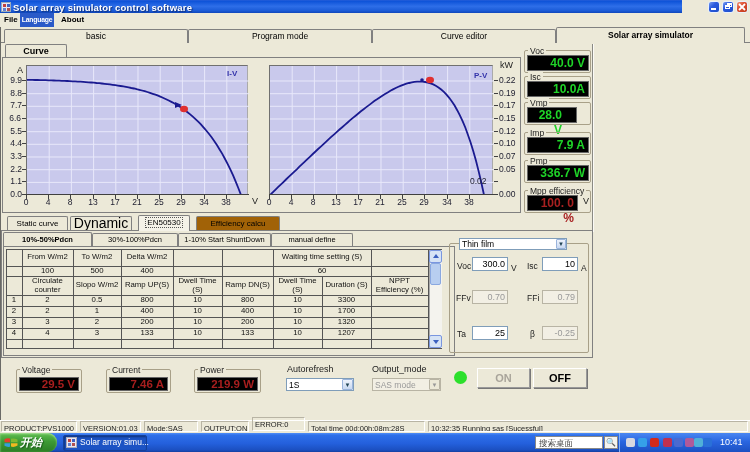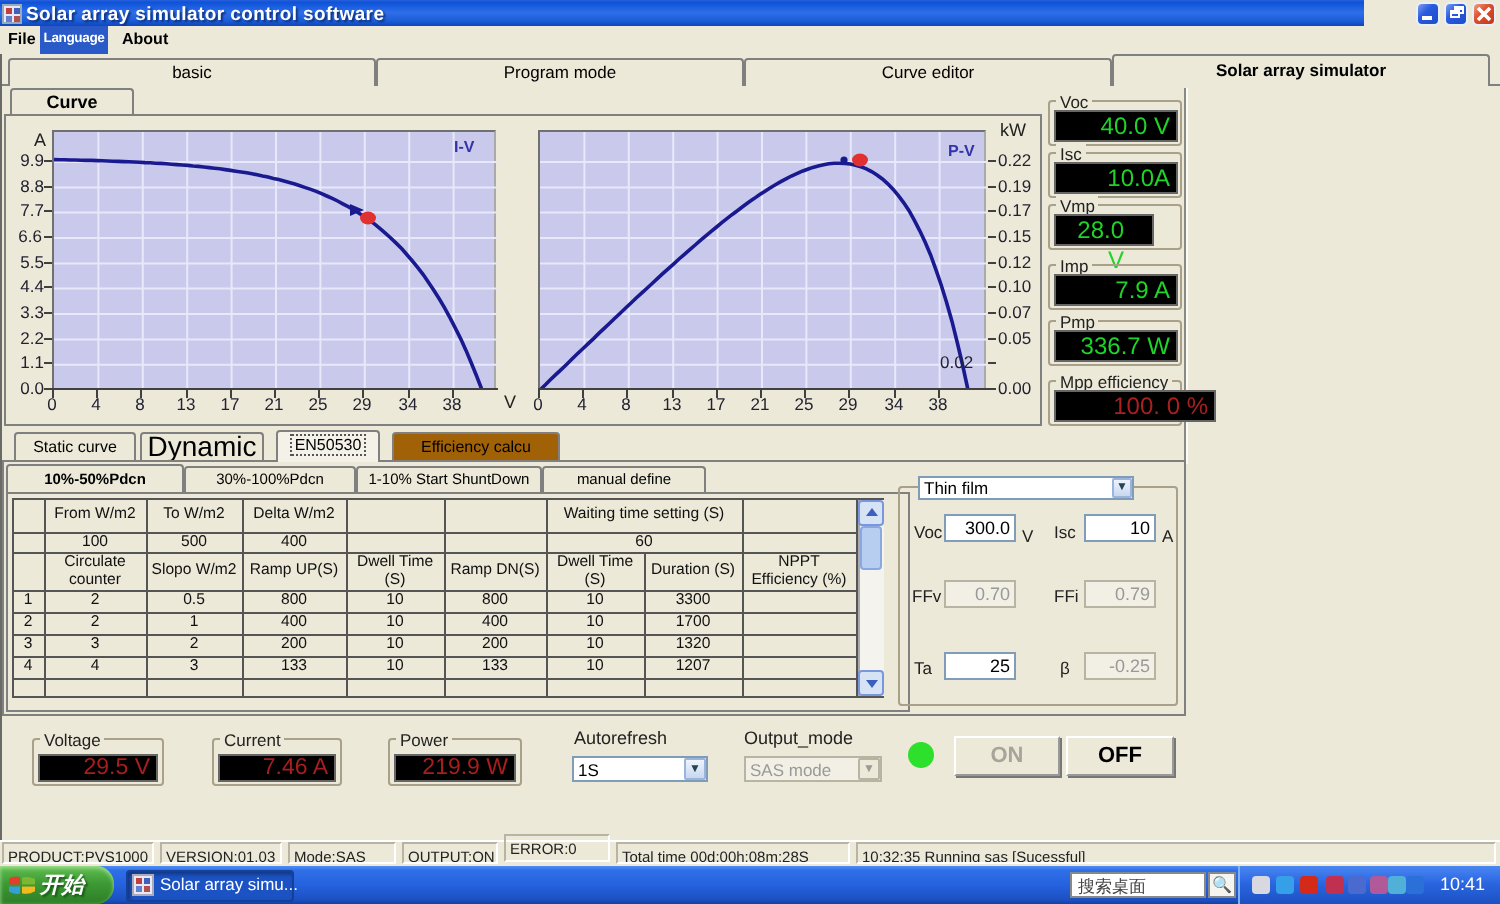--- a/index.html
+++ b/index.html
@@ -13,21 +13,21 @@
 #bmin{left:708px;background:linear-gradient(135deg,#7a9ef0 0%,#2a5ade 40%,#1d4ec8 100%)}
 #bmax{left:722px;background:linear-gradient(135deg,#7a9ef0 0%,#2a5ade 40%,#1d4ec8 100%)}
 #bclose{left:736px;background:linear-gradient(135deg,#f0a080 0%,#dd5030 40%,#c03818 100%)}
 
 #menu{left:0;top:13px;width:750px;height:14px;background:#ece9d8;font-size:8px;font-weight:bold;color:#000}
 #menu span{position:absolute;top:0;padding:2px 4px;height:14px}
 #mlang{background:#2a5ac8;color:#fff;font-size:7.5px}
 
 .tab1{top:29px;height:14px;background:#ece9d8;border:1px solid #808080;border-bottom:none;border-radius:2px 2px 0 0;font-size:8.5px;text-align:center;line-height:12px;color:#000}
 #tabline{left:0;top:42px;width:750px;height:1px;background:#808080}
-.ledbox{background:#000;border:1px solid #666;color:#1fd428;text-align:right;font-weight:normal}
+.ledbox{background:#000;border:1px solid #666;color:#1fd428;text-align:right;font-weight:bold}
 .fs{border:1px solid #a8a088;border-radius:2px}
 .fslbl{position:absolute;font-size:8.5px;color:#222;background:#ece9d8;padding:0 2px;white-space:nowrap}
 .glbl{font-size:8.5px;color:#222;white-space:nowrap}
 </style></head>
 <body>
 <div class="abs" id="title">
     <div class="abs txt">Solar array simulator control software</div>
   </div>
 <div class="abs" id="ticon">
     <i style="left:1px;top:1px;width:3px;height:3px;background:#c04040"></i>
@@ -215,21 +215,21 @@
 <div class="abs fslbl" style="left:528px;top:98px">Vmp</div>
 <div class="abs ledbox" style="left:527px;top:107px;width:50px;height:16px;font-size:12px;line-height:15px;padding-right:14px;color:#1fd428">28.0 V</div>
 <div class="abs fs" style="left:524px;top:132px;width:67px;height:23px"></div>
 <div class="abs fslbl" style="left:528px;top:128px">Imp</div>
 <div class="abs ledbox" style="left:527px;top:137px;width:62px;height:16px;font-size:12px;line-height:15px;padding-right:3px;color:#1fd428">7.9 A</div>
 <div class="abs fs" style="left:524px;top:160px;width:67px;height:23px"></div>
 <div class="abs fslbl" style="left:528px;top:156px">Pmp</div>
 <div class="abs ledbox" style="left:527px;top:165px;width:62px;height:16px;font-size:12px;line-height:15px;padding-right:3px;color:#1fd428">336.7 W</div>
 <div class="abs fs" style="left:524px;top:190px;width:67px;height:23px"></div>
 <div class="abs fslbl" style="left:528px;top:186px">Mpp efficiency</div>
-<div class="abs ledbox" style="left:527px;top:195px;width:81px;height:16px;font-size:12px;line-height:15px;padding-right:3px;color:#a82020">100. 0 %</div>
+<div class="abs ledbox" style="left:527px;top:195px;width:51px;height:16px;font-size:12px;line-height:15px;padding-right:3px;color:#a82020">100. 0 %</div>
 
 <div class="abs tab2" style="left:7px;top:216px;width:61px;height:14px;background:#ece9d8;border:1px solid #808080;border-bottom:none;border-radius:2px 2px 0 0;font-size:8px;text-align:center;line-height:13px">Static curve</div>
 <div class="abs" style="left:70px;top:216px;width:62px;height:14px;background:#ece9d8;border:1px solid #808080;border-bottom:none;border-radius:2px 2px 0 0;font-size:14px;text-align:center;line-height:13px">Dynamic curve</div>
 <div class="abs" style="left:138px;top:215px;width:52px;height:16px;background:#f4f2e8;border:1px solid #808080;border-bottom:none;border-radius:2px 2px 0 0;font-size:8px;text-align:center;line-height:14px;z-index:2"><span style="outline:1px dotted #555;padding:0 1px">EN50530</span></div>
 <div class="abs" style="left:196px;top:216px;width:84px;height:14px;background:#a16207;border:1px solid #808080;border-bottom:none;border-radius:2px 2px 0 0;font-size:8px;text-align:center;line-height:13px">Efficiency calcu</div>
 <div class="abs" style="left:1px;top:230px;width:592px;height:128px;border:1px solid #808080;background:#ece9d8"></div>
 <div class="abs" style="left:3px;top:232px;width:89px;height:14px;background:#ece9d8;border:1px solid #808080;border-bottom:none;border-radius:2px 2px 0 0;font-size:7.5px;font-weight:bold;text-align:center;line-height:13px;z-index:2">10%-50%Pdcn</div>
 <div class="abs" style="left:92px;top:233px;width:86px;height:13px;background:#ece9d8;border:1px solid #808080;border-bottom:none;border-radius:2px 2px 0 0;font-size:7.5px;text-align:center;line-height:12px">30%-100%Pdcn</div>
 <div class="abs" style="left:178px;top:233px;width:93px;height:13px;background:#ece9d8;border:1px solid #808080;border-bottom:none;border-radius:2px 2px 0 0;font-size:7.5px;text-align:center;line-height:12px">1-10% Start ShuntDown</div>
 <div class="abs" style="left:271px;top:233px;width:82px;height:13px;background:#ece9d8;border:1px solid #808080;border-bottom:none;border-radius:2px 2px 0 0;font-size:7.5px;text-align:center;line-height:12px">manual define</div>

